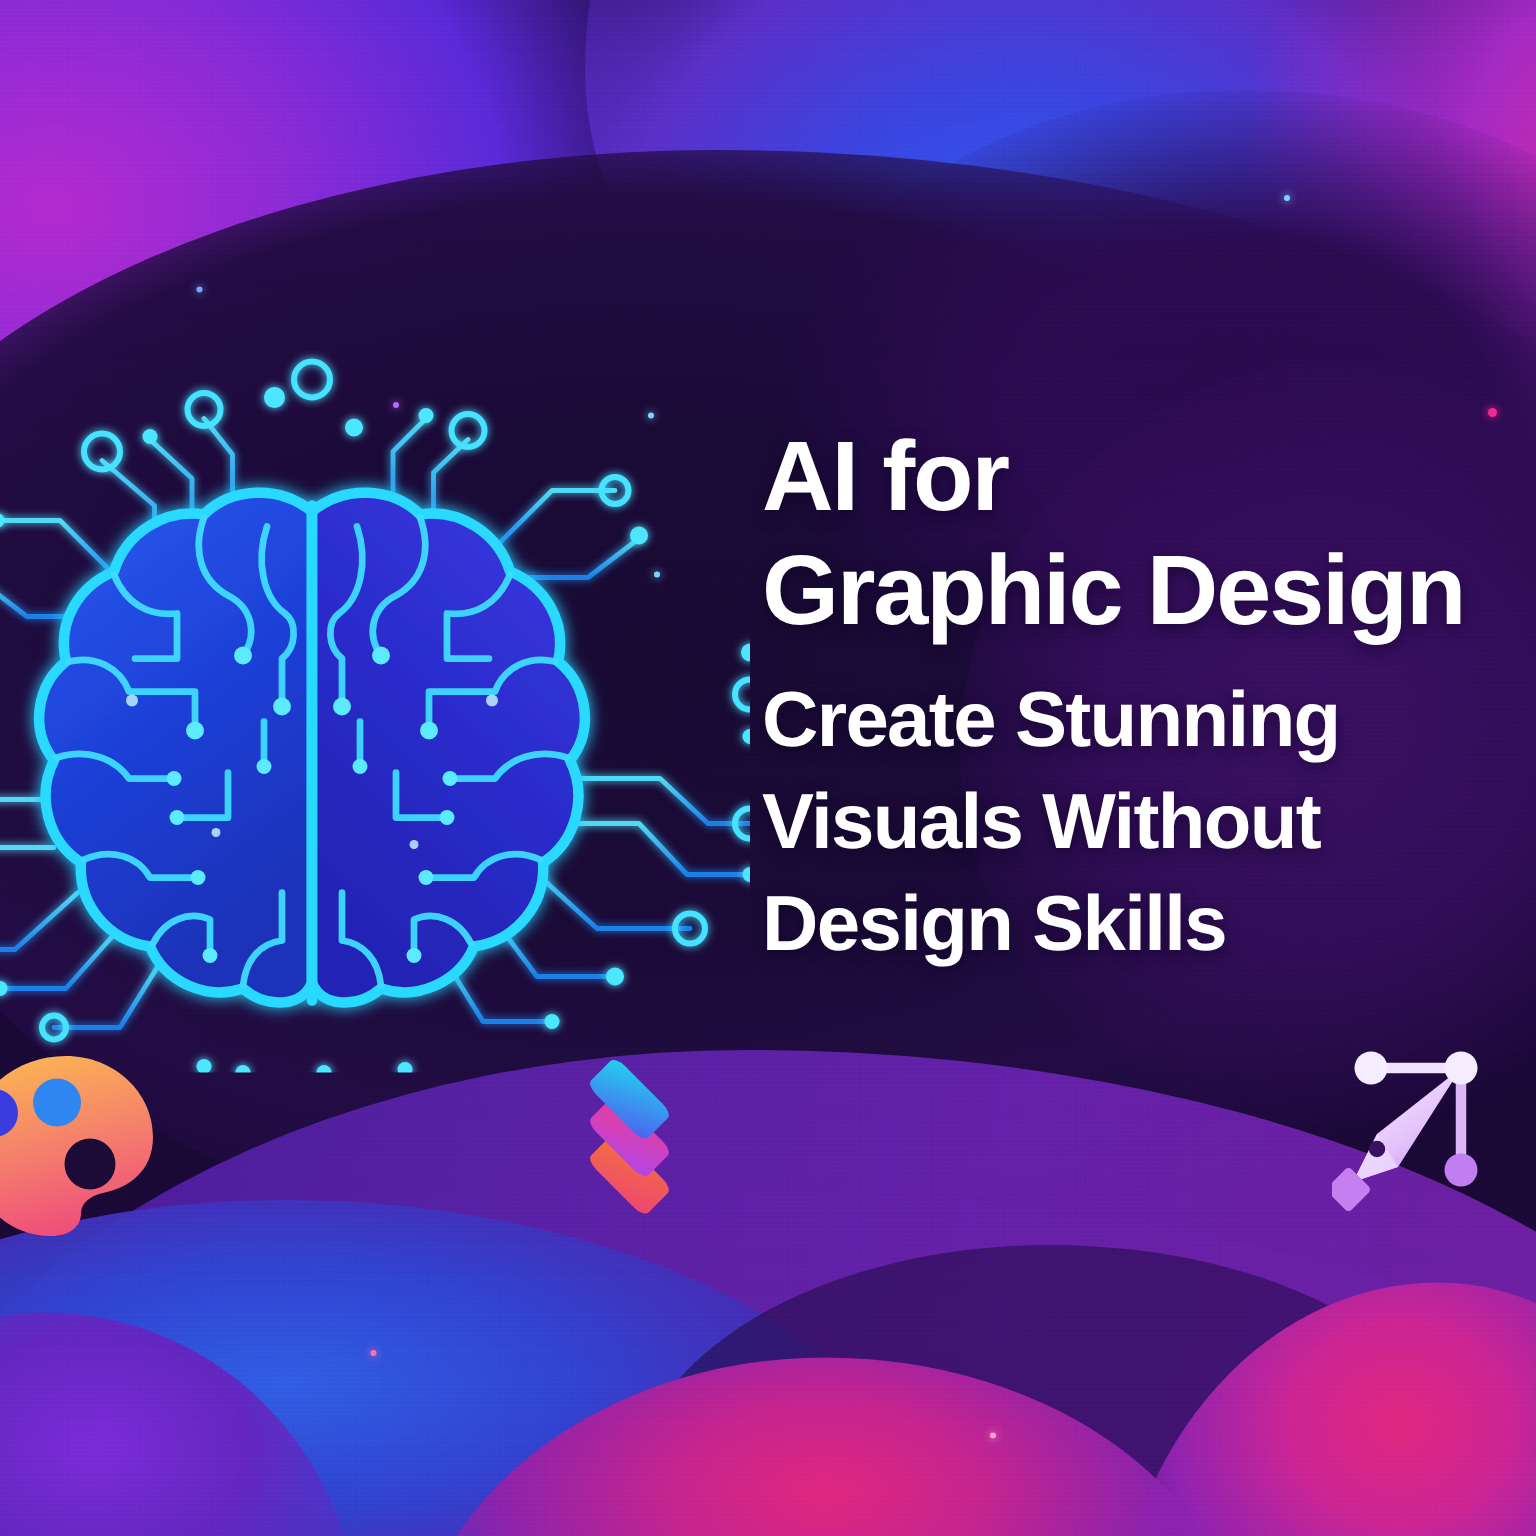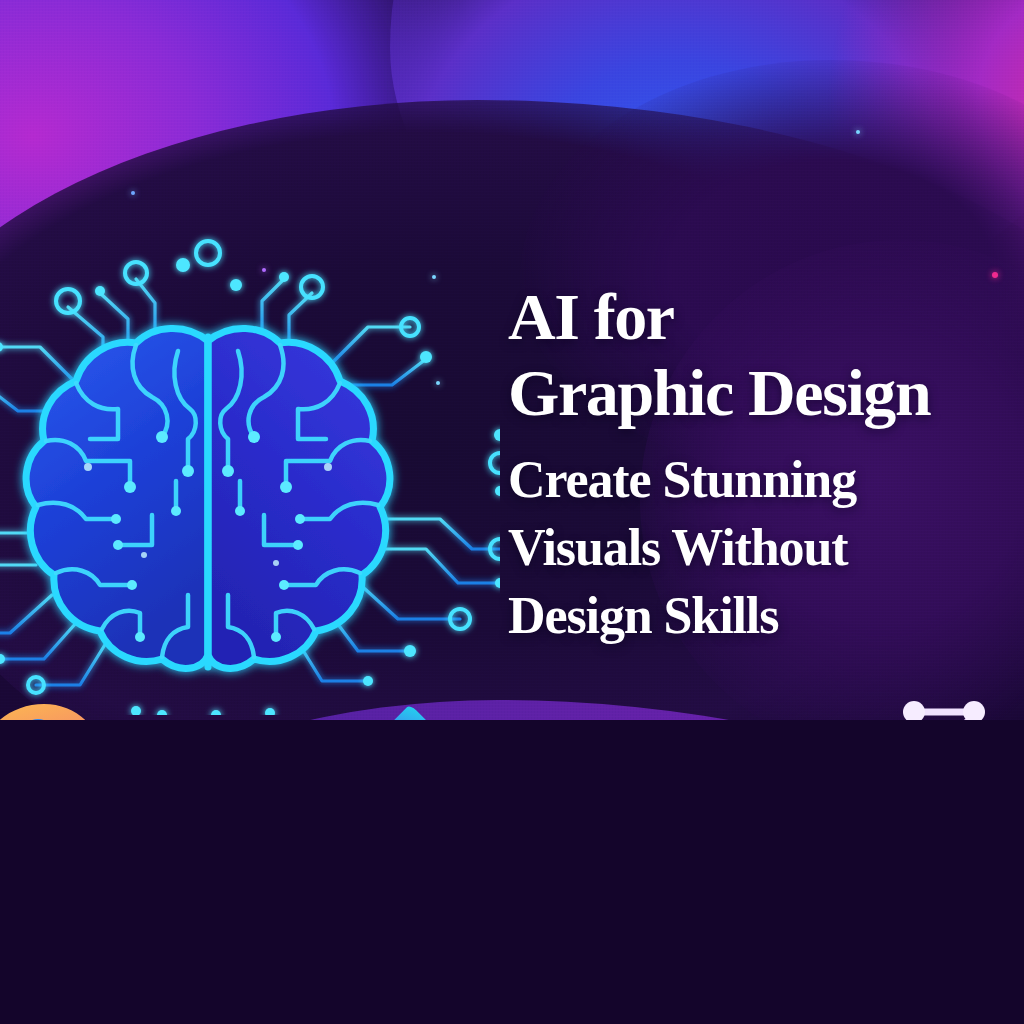--- a/index.html
+++ b/index.html
@@ -1,21 +1,20 @@
 <!DOCTYPE html>
 <html><head>
 <meta charset="utf-8">
 <style>
   html,body{margin:0;padding:0;background:#14052b;}
   body{width:1024px;height:1024px;overflow:hidden;font-family:"Liberation Sans",sans-serif;}
 
   #poster{
-    position:relative;width:1024px;height:720px;overflow:hidden;
+    position:relative;width:1024px;height:1024px;overflow:hidden;
     background:#1a0836;
-    font-family:Liberation Serif, serif;
   }
 
   
   .bg-layer{position:absolute;inset:0;overflow:hidden;}
 
   .blob{position:absolute;filter:blur(0.5px);}
 
   
   #blob-topleft{
     left:-180px;top:-260px;width:760px;height:640px;

